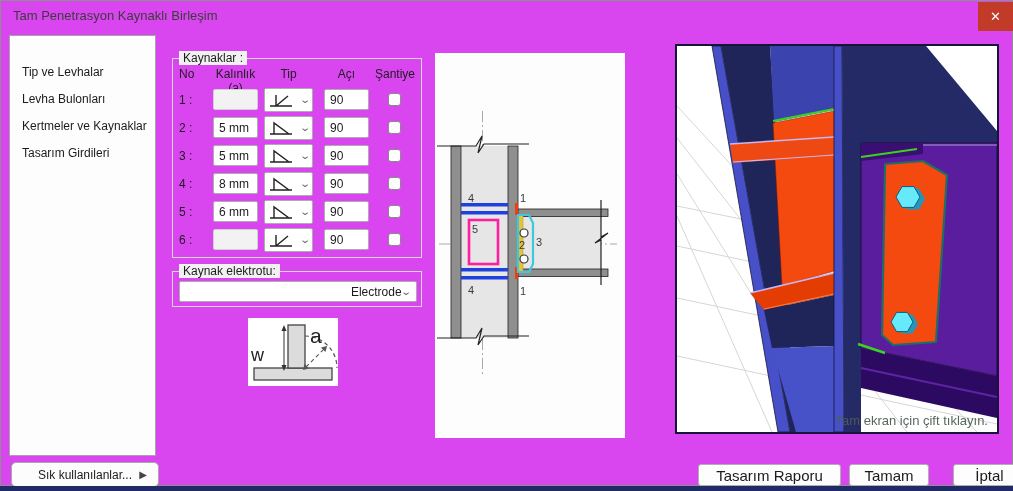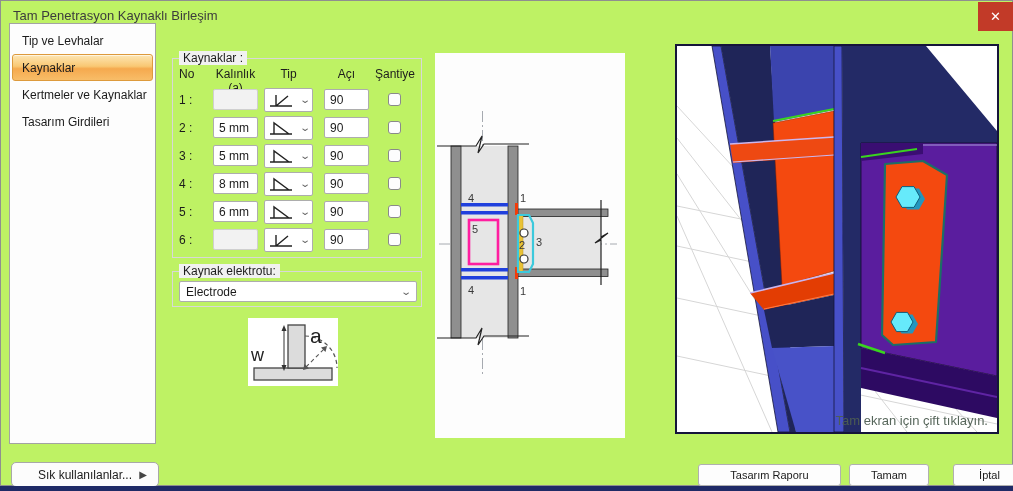--- a/index.html
+++ b/index.html
@@ -3,31 +3,31 @@
 <meta charset="utf-8">
 <style>
   html,body{margin:0;padding:0;}
   body{
     width:1013px;height:491px;position:relative;background:#1f2a66;
     font-family:"Liberation Sans","DejaVu Sans",sans-serif;font-size:12px;color:#1b1b1b;
     overflow:hidden;
   }
   .abs{position:absolute;}
   .dialog{
-    left:0;top:0;width:1013px;height:486px;background:#bef264;
+    left:0;top:0;width:1013px;height:486px;background:#d946ef;
     border:1px solid #8f8f8f;box-sizing:border-box;
   }
   .titlebar-text{left:12px;top:7px;font-size:13px;color:#3c3c3c;}
   .close-btn{
     left:977px;top:1px;width:35px;height:29px;background:#c23a28;color:#fff;
     display:flex;align-items:center;justify-content:center;font-size:13px;cursor:default;
   }
   .sidebar{
-    left:8px;top:22px;width:147px;height:421px;background:#fdfdfd;
-    border:1px solid #a3a3a3;box-sizing:border-box;padding-top:3px;
+    left:8px;top:34px;width:147px;height:421px;background:#fdfdfd;
+    border:1px solid #a3a3a3;box-sizing:border-box;padding-top:22px;
   }
   .side-item{
     height:27px;line-height:27px;padding-left:9px;margin:0 2px;border-radius:3px;
     border:1px solid transparent;box-sizing:border-box;white-space:nowrap;
   }
   .side-item.selected{
     background:linear-gradient(#fde6b4 0%,#f9c873 45%,#f5a94e 55%,#f8bd68 100%);
     border-color:#dd9a3c;box-shadow:inset 0 1px 0 rgba(255,255,255,.6);
   }
   .fav-btn{
@@ -52,50 +52,50 @@
     background:#fff;box-sizing:border-box;display:flex;align-items:center;justify-content:space-between;
     padding:0 3px;
   }
   .chev{color:#666;font-size:10px;line-height:10px;transform:scaleX(1.4);}
   .cb{
     position:absolute;left:215px;top:4px;width:13px;height:13px;border:1px solid #8a8a8a;
     border-radius:3px;background:#fdfdfd;box-sizing:border-box;
   }
   .combo{
     position:absolute;border:1px solid #adadad;border-radius:2px;background:#fff;height:21px;
-    box-sizing:border-box;display:flex;align-items:center;justify-content:space-between;padding:0 6px;
+    box-sizing:border-box;display:flex;align-items:center;justify-content:flex-end;padding:0 6px;
   }
   .panel2d{left:434px;top:52px;width:190px;height:385px;background:#fdfdfd;}
   .weldfig{left:247px;top:317px;width:90px;height:68px;background:#fff;}
   .vp3d{
     left:674px;top:43px;width:324px;height:390px;background:#fff;
     border:2px solid #15153a;box-sizing:border-box;
   }
   .watermark{
     position:absolute;right:9px;bottom:4px;font-size:13px;color:#4e5e52;opacity:.95;white-space:nowrap;
   }
   .btn{
     position:absolute;top:463px;height:22px;border:1px solid #b0b0b0;border-radius:3px;background:#fdfdfd;
-    box-sizing:border-box;display:flex;align-items:center;justify-content:center;font-size:11px;color:#1b1b1b;
+    box-sizing:border-box;display:flex;align-items:center;justify-content:center;font-size:15px;color:#1b1b1b;
   }
   .bottom-strip{left:0;top:486px;width:1013px;height:5px;background:#1f2a66;}
 </style>
 </head>
 <body>
 
 <div class="dialog abs">
 
   <div class="titlebar-text abs">Tam Penetrasyon Kaynaklı Birleşim</div>
   <div class="close-btn abs">
     <span>✕</span>
   </div>
 
   <div class="sidebar abs">
     <div class="side-item">Tip ve Levhalar</div>
-    <div class="side-item selected">Kaynaklar</div>
+    <div class="side-item">Levha Bulonları</div>
     <div class="side-item">Kertmeler ve Kaynaklar</div>
     <div class="side-item">Tasarım Girdileri</div>
   </div>
 
   <div class="fav-btn abs">
     <span>Sık kullanılanlar...</span>
     <span class="fav-arrow">▶</span>
   </div>
 
   <div class="groupbox abs" style="left:171px;top:57px;width:250px;height:200px;">

